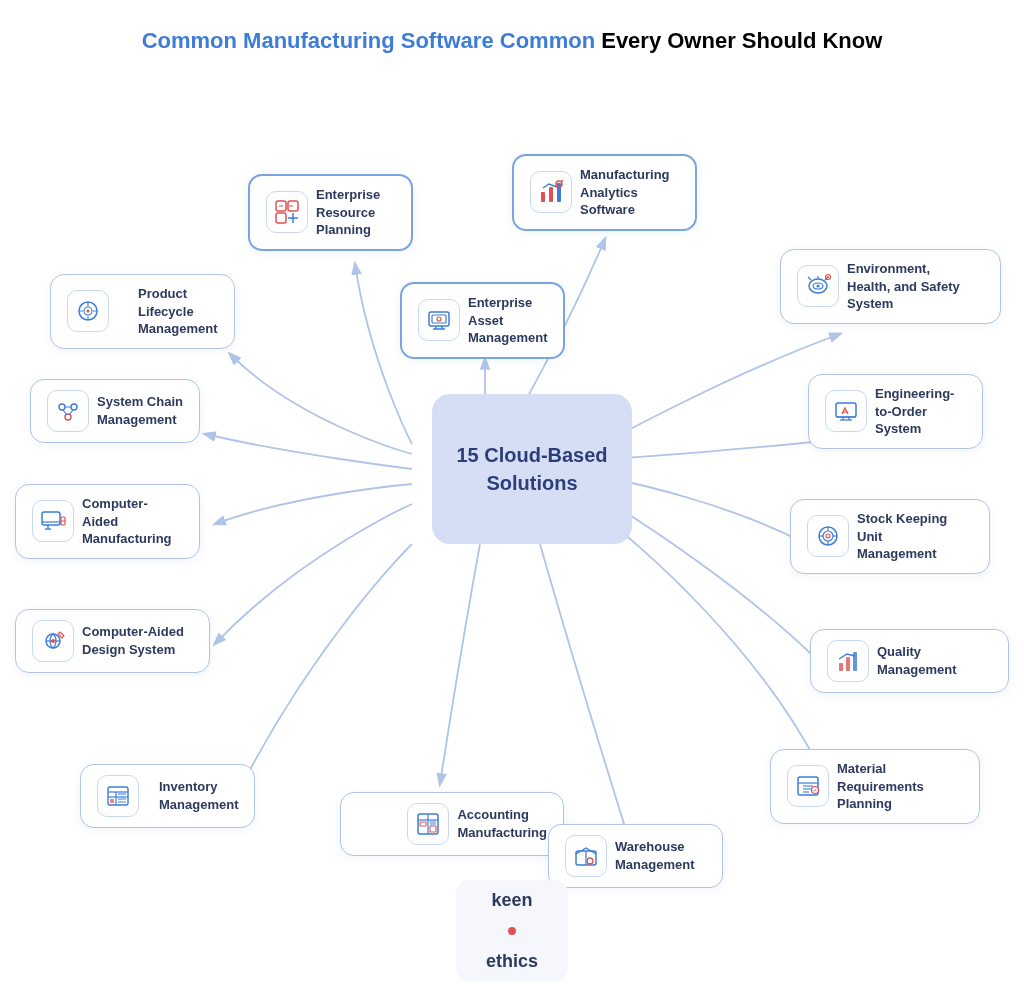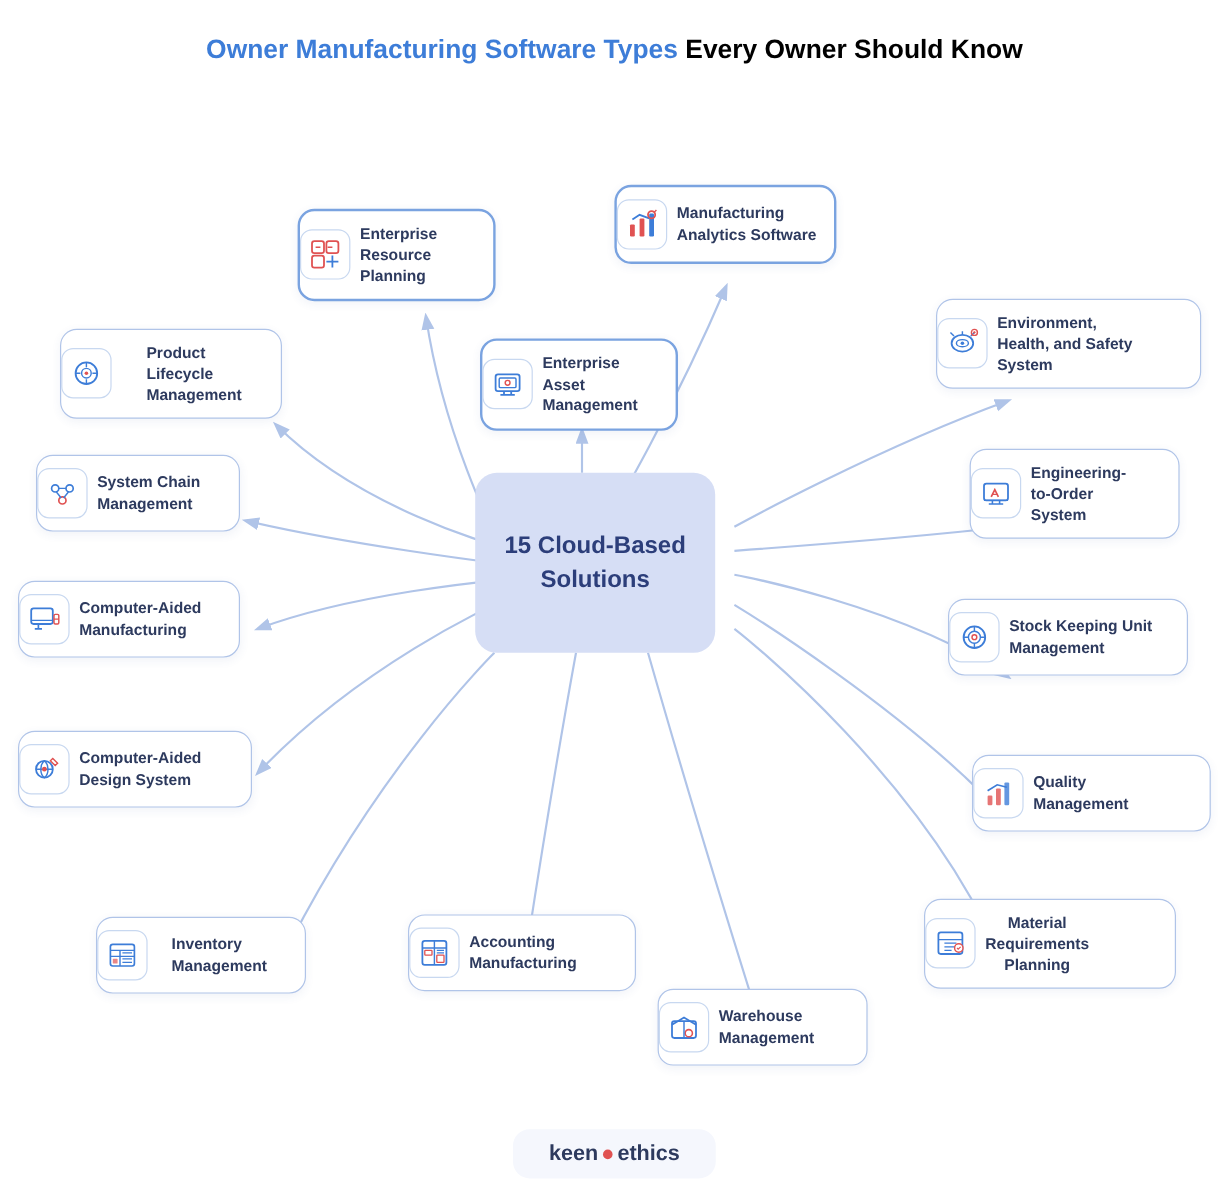--- a/index.html
+++ b/index.html
@@ -45,34 +45,34 @@
       display: flex;
       align-items: center;
       justify-content: center;
       text-align: center;
       font-size: 20px;
       font-weight: 700;
       color: #2c3e7a;
       line-height: 1.4;
       width: 200px;
       height: 150px;
-      left: 396px;
+      left: 432px;
       top: 330px;
     }
 
     
     .node {
       position: absolute;
       background: #fff;
       border: 1.5px solid #b0c4e8;
       border-radius: 14px;
       display: flex;
       align-items: center;
       gap: 8px;
-      padding: 10px 0;
+      padding: 10px 16px;
       font-size: 13px;
       font-weight: 600;
       color: #2d3a5e;
       line-height: 1.35;
       box-shadow: 0 2px 8px rgba(60,80,160,0.07);
     }
 
     .node.top-node {
       border: 2px solid #7aa3e0;
       background: #fff;
@@ -92,57 +92,58 @@
 
     
     #node-erp { width: 165px; left: 248px; top: 110px; }
     #node-mas { width: 185px; left: 512px; top: 90px; }
     #node-eam { width: 165px; left: 400px; top: 218px; }
     #node-plm { width: 185px; left: 50px; top: 210px; gap: 29px; }
     #node-scm { width: 170px; left: 30px; top: 315px; }
     #node-cam { width: 185px; left: 15px; top: 420px; }
     #node-cad { width: 195px; left: 15px; top: 545px; }
     #node-inv { width: 175px; left: 80px; top: 700px; gap: 20px; }
-    #node-acc { width: 190px; left: 340px; top: 698px; }
+    #node-acc { width: 224px; left: 340px; top: 728px; justify-content: flex-end; }
     #node-wh  { width: 175px; left: 548px; top: 760px; border-radius: 13px; }
     #node-ehs { width: 221px; left: 780px; top: 185px; }
     #node-eto { width: 175px; left: 808px; top: 310px; }
     #node-sku { width: 200px; left: 790px; top: 435px; }
     #node-qm  { width: 199px; left: 810px; top: 565px; }
     #node-mrp { width: 210px; left: 770px; top: 685px; }
 
     .footer {
       position: absolute;
       bottom: 12px;
       left: 50%;
       transform: translateX(-50%);
       font-size: 18px;
       font-weight: 700;
       color: #2d3a5e;
       display: flex;
       align-items: center;
-      gap: 2px;
+      gap: 16px;
       background: #f5f7fd;
       border-radius: 14px;
       padding: 10px 30px;
+      flex-direction: column;
     }
     .footer .dot {
       width: 8px;
       height: 8px;
       background: #e05252;
       border-radius: 50%;
       margin: 0 2px;
       display: inline-block;
     }
   </style>
 </head>
 <body>
 
 <div class="page-title">
-  <span>Owner Manufacturing Software Types </span><span style="color:#000000;">Every Owner Should Know</span>
+  <span>Common Manufacturing Software Common </span><span style="color:#000000;">Every Owner Should Know</span>
 </div>
 
 <div class="diagram-container">
 
   <svg class="connectors" viewBox="0 0 1024 870" xmlns="http://www.w3.org/2000/svg">
 
     <path d="M412,380 C412,380 370,300 355,200" stroke="#b0c4e8" stroke-width="1.8" fill="none" marker-end="url(#arrow)"></path>
 
     <path d="M512,360 C512,360 560,280 605,175" stroke="#b0c4e8" stroke-width="1.8" fill="none" marker-end="url(#arrow)"></path>
 
@@ -400,21 +401,21 @@
       <svg width="28" height="28" viewBox="0 0 28 28" fill="none">
         <rect x="4" y="5" width="20" height="18" rx="2" stroke="#3d7dd8" stroke-width="1.5"></rect>
         <line x1="4" y1="11" x2="24" y2="11" stroke="#3d7dd8" stroke-width="1.2"></line>
         <line x1="9" y1="14" x2="19" y2="14" stroke="#3d7dd8" stroke-width="1.1"></line>
         <line x1="9" y1="17" x2="19" y2="17" stroke="#3d7dd8" stroke-width="1.1"></line>
         <line x1="9" y1="20" x2="15" y2="20" stroke="#3d7dd8" stroke-width="1.1"></line>
         <circle cx="21" cy="18" r="3.5" fill="#fff" stroke="#e05252" stroke-width="1.2"></circle>
         <path d="M19.5 18 l1 1 2-2" stroke="#e05252" stroke-width="1"></path>
       </svg>
     </div>
-    <span style="white-space:pre-line;text-align:center;">Material
+    <span style="white-space:pre-line;">Material
 Requirements
 Planning</span>
   </div>
 
 </div>
 
 <div class="footer">
   <span>keen</span>
     <span class="dot"></span>
     <span>ethics</span>

